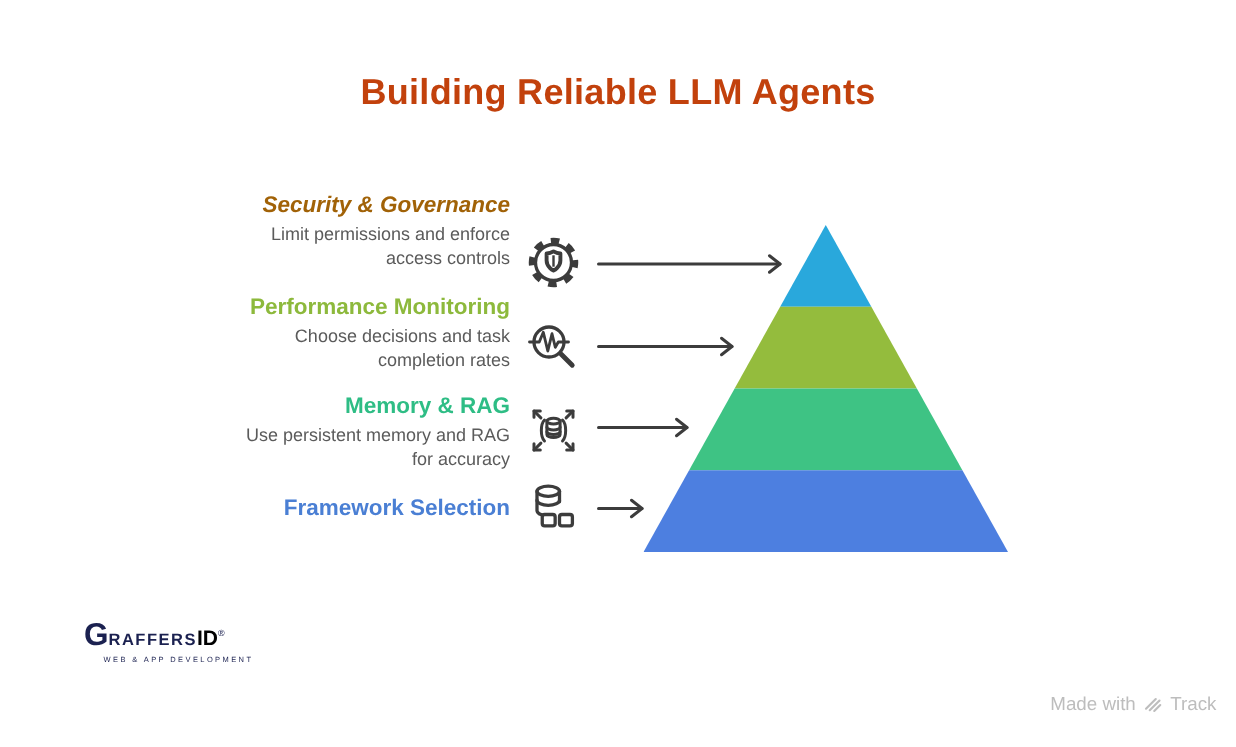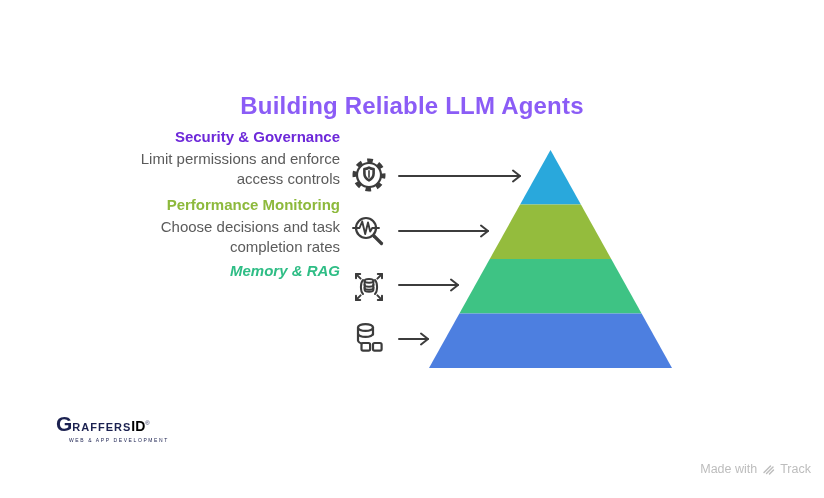--- a/index.html
+++ b/index.html
@@ -7,21 +7,21 @@
     position:relative;width:824px;height:498px;background:#ffffff;overflow:hidden;
     font-family:"Liberation Sans",sans-serif;
   }
   .page-title{
     position:absolute;top:48px;left:0;right:0;text-align:center;
     font-size:24px;font-weight:700;letter-spacing:.2px;
   }
   .level-row{position:absolute;right:484px;width:250px;text-align:right;}
   .level-heading{font-size:15px;font-weight:700;line-height:1.15;}
   .level-desc{
-    margin-top:4px;font-size:15px;color:#5b5b5b;line-height:1.33;
+    margin-top:4px;font-size:12px;color:#5b5b5b;line-height:1.33;
     white-space:pre-line;
   }
   .row-icon{position:absolute;left:348px;width:42px;height:42px;}
   .row-icon svg,.arrow svg,.pyramid svg{display:block;}
   .lineart{stroke:#3c3c3c;fill:none;}
   .arrow{position:absolute;height:14px;}
   .pyramid{position:absolute;left:429px;top:150px;width:243px;height:218px;}
   .logo{position:absolute;left:56px;top:413px;color:#1b2150;}
   .logo-line{display:flex;align-items:baseline;}
   .logo-g{font-size:21px;font-weight:700;line-height:1;}
@@ -32,39 +32,42 @@
   .credit{
     position:absolute;right:13px;top:462px;display:flex;align-items:center;gap:5px;
     font-size:12.5px;color:#bdbdbd;
   }
 </style>
 </head>
 <body>
 
 <div id="canvas">
 
-  <div class="page-title" style="color: #8b5cf6; margin-top: 44px;">Building Reliable LLM Agents</div>
+  <div class="page-title" style="color: #c2410c;">Building Reliable LLM Agents</div>
 
   <div class="level-row" style="top:128px;">
-    <div class="level-heading" style="color: #6d28d9;">Security &amp; Governance</div>
+    <div class="level-heading" style="color: #a16207; font-style: italic;">Security &amp; Governance</div>
     <div class="level-desc">Limit permissions and enforce
 access controls</div>
   </div>
 
   <div class="level-row" style="top:196px;">
     <div class="level-heading" style="color: rgb(141, 185, 60);">Performance Monitoring</div>
     <div class="level-desc">Choose decisions and task
 completion rates</div>
   </div>
 
-  <div class="level-row" style="top:262px;font-style:italic;">
+  <div class="level-row" style="top:262px;">
     <div class="level-heading" style="color: rgb(46, 189, 133);">Memory &amp; RAG</div>
+    <div class="level-desc">Use persistent memory and RAG
+for accuracy</div>
   </div>
 
   <div class="level-row" style="top:330px;">
+    <div class="level-heading" style="color: rgb(74, 127, 212);">Framework Selection</div>
   </div>
 
   <div class="row-icon" style="top:154px;">
     <svg width="42" height="42" viewBox="0 0 42 42">
       <g class="lineart">
         <circle cx="21" cy="21" r="14" stroke-width="5" stroke-dasharray="5.5 5.5" stroke-dashoffset="2.2"></circle>
         <circle cx="21" cy="21" r="12" stroke-width="2.2" fill="#fff"></circle>
         <path stroke-width="2.6" stroke-linejoin="round" d="M21 13.6 c2.2 1.3 4.6 1.4 4.6 1.4 v4.6 c0 4.5 -4.6 6.8 -4.6 6.8 s-4.6 -2.3 -4.6 -6.8 v-4.6 c0 0 2.4 -0.1 4.6 -1.4 z"></path>
         <path stroke-width="1.6" d="M21 16.2 v7.6"></path>
       </g>

